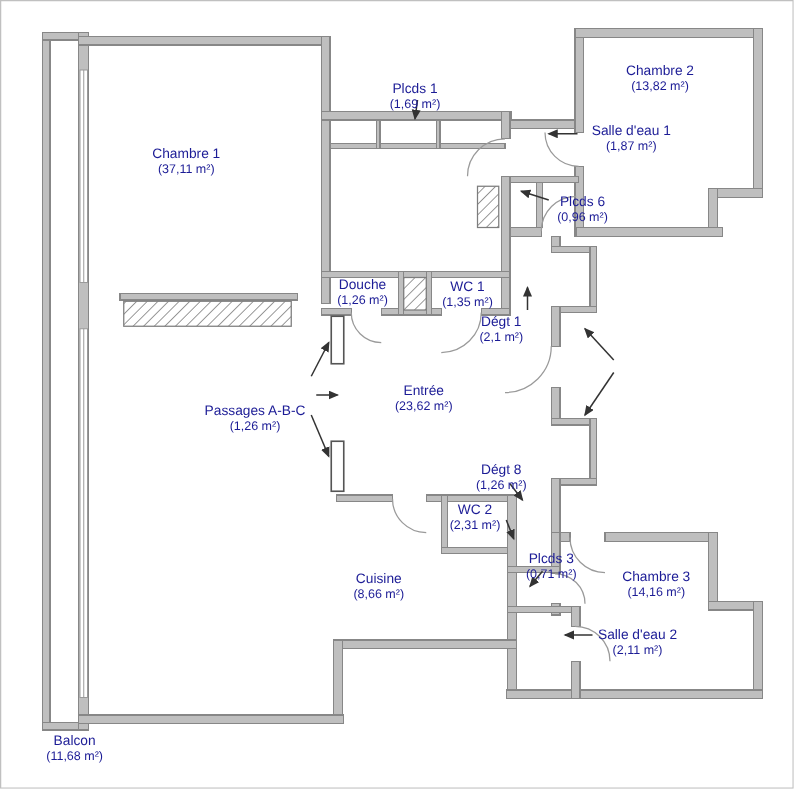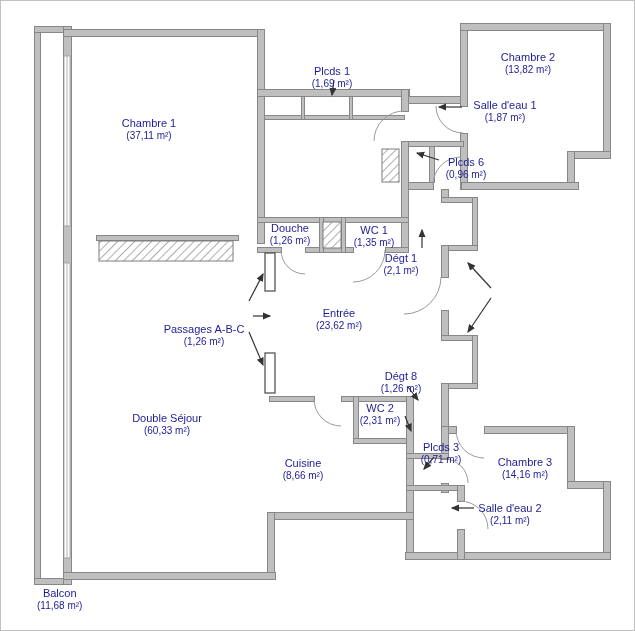--- a/index.html
+++ b/index.html
@@ -202,22 +202,18 @@
     <span class="rarea">(14,16 m²)</span>
   </div>
   <div class="rlabel" style="left:509px;top:501px">
     <span class="rname">Salle d'eau 2</span>
     <span class="rarea">(2,11 m²)</span>
   </div>
   <div class="rlabel" style="left:302px;top:456px">
     <span class="rname">Cuisine</span>
     <span class="rarea">(8,66 m²)</span>
   </div>
-  <div class="rlabel" style="left:166px;top:411px">
-    <span class="rname">Double Séjour</span>
-    <span class="rarea">(60,33 m²)</span>
-  </div>
   <div class="rlabel left-align" style="left:36px;top:586px">
     <span class="rname">Balcon</span>
     <span class="rarea">(11,68 m²)</span>
   </div>
 
 </div>
 
 </body></html>

